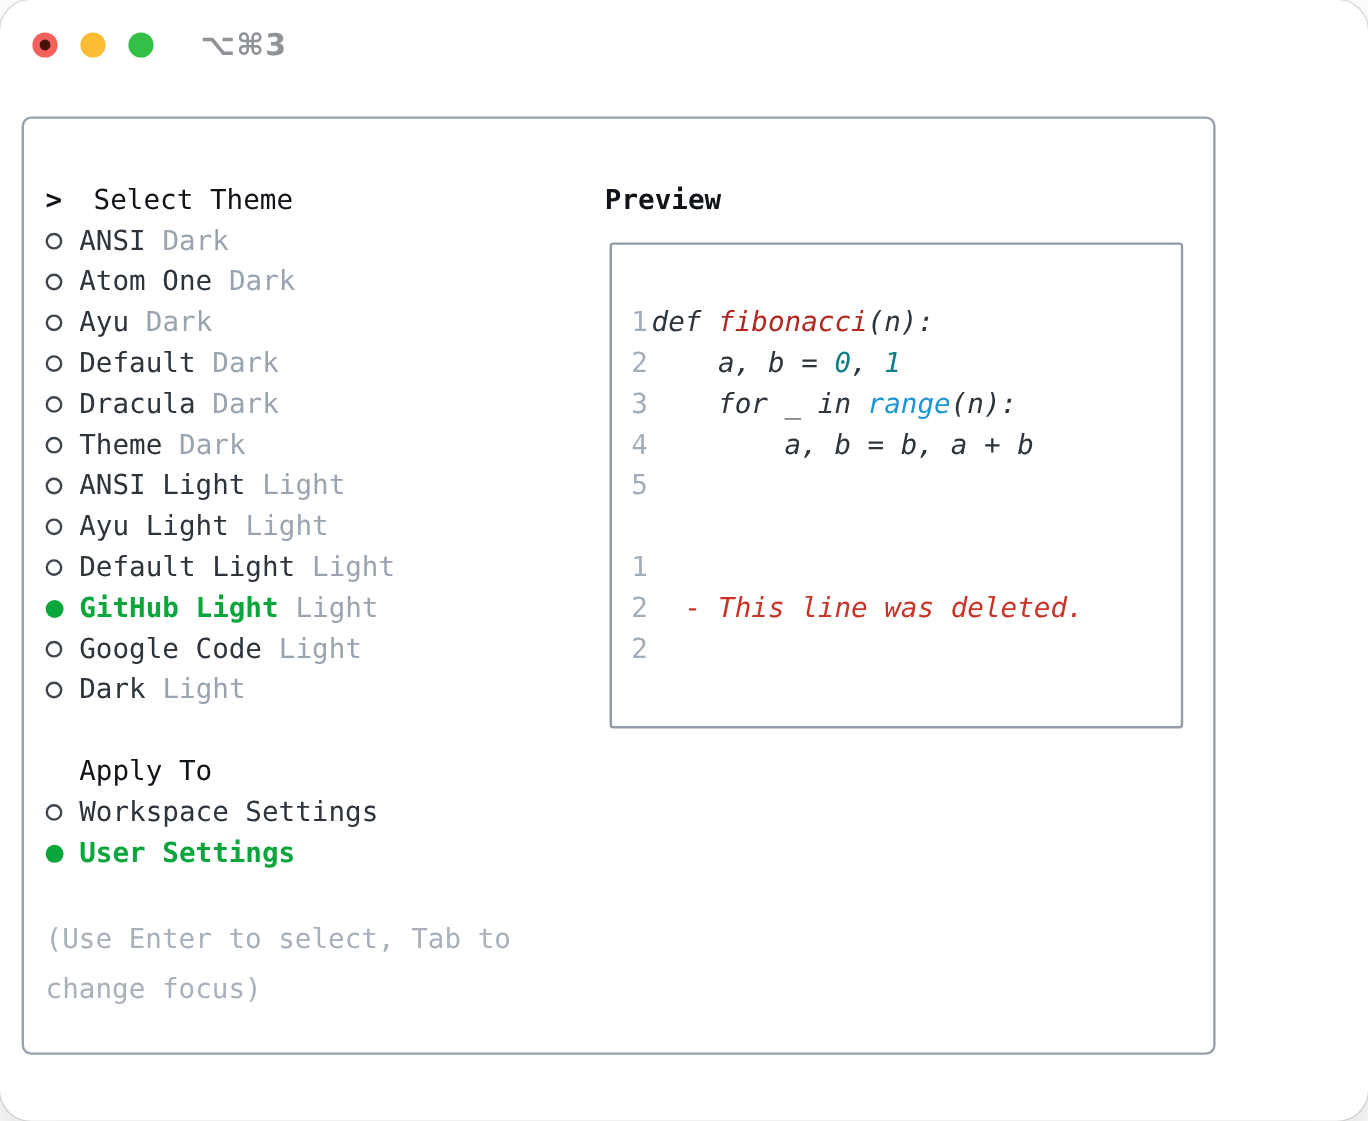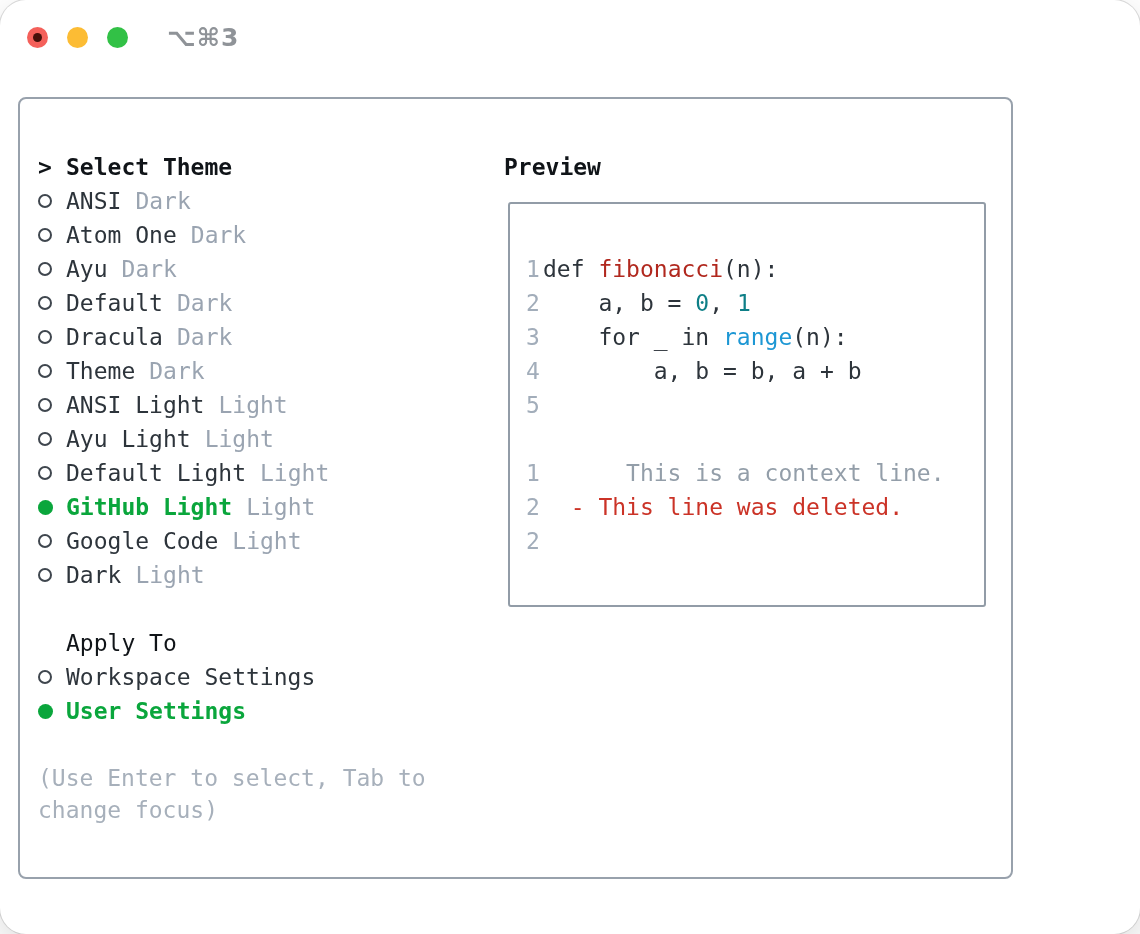--- a/index.html
+++ b/index.html
@@ -41,58 +41,58 @@
     border-radius: 8px;
     background: #ffffff;
   }
   .left-col {
     position: absolute; left: 18px; top: 51px;
     font-size: 23px; color: var(--text-primary);
   }
   .row { display: flex; align-items: center; height: 34px; white-space: pre; }
   .marker { width: 28px; flex: none; display: flex; align-items: center; }
   .prompt { font-weight: bold; color: var(--text-strong); }
-  .hdr  { font-weight: bold; color: var(--text-strong); }
+  .hdr  { font-weight: normal; color: var(--text-strong); margin-left: 12px; }
   .hdr2 { color: var(--text-strong); }
   .radio {
     width: 14px; height: 14px;
     border: 2px solid var(--radio-outline);
     border-radius: 50%;
   }
   .radio.on {
     border: none; width: 15px; height: 15px;
     background: var(--accent-green);
   }
   .t-name { color: var(--text-primary); text-align: right; }
   .t-name.sel { color: var(--accent-green); font-weight: bold; }
   .t-variant { color: var(--text-muted); margin-left: 14px; }
   .gap { height: 34px; }
   .hint {
-    width: 29ch; line-height: 32px;
+    width: 29ch; line-height: 42px;
     color: var(--hint); white-space: normal;
   }
   
   .right-col { position: absolute; left: 482px; top: 51px; font-size: 23px; }
   .preview-title {
     height: 34px; display: flex; align-items: center;
     font-weight: bold; color: var(--text-strong);
     padding-left: 2px;
     text-align: center;
   }
   .preview-box {
     margin-left: 6px; margin-top: 18px;
     width: 478px; height: 405px;
     border: 2px solid var(--box-border);
     border-radius: 3px;
     padding: 48px 0 0 16px;
     background: #ffffff;
   }
   .cline { display: flex; align-items: center; height: 34px; white-space: pre; }
   .lnum { width: 17px; flex: none; color: var(--line-number); }
-  .ccode { white-space: pre; }
+  .ccode { white-space: pre; font-style: italic; }
 </style>
 </head>
 <body>
 
 <div class="window">
 
   <div class="titlebar">
     <span class="tl red">
       <span class="tl-dot"></span>
     </span>
@@ -146,21 +146,21 @@
       <div class="preview-box">
         <div id="code-lines">
             <div class="cline"><span class="lnum">1</span><span class="ccode"><span style="color: var(--text-primary);">def </span><span style="color: var(--code-red);">fibonacci</span><span style="color: var(--text-primary);">(n):</span></span></div>
             <div class="cline"><span class="lnum">2</span><span class="ccode"><span style="color: var(--text-primary);">    a, b = </span><span style="color: var(--code-teal);">0</span><span style="color: var(--text-primary);">, </span><span style="color: var(--code-teal);">1</span></span></div>
             <div class="cline"><span class="lnum">3</span><span class="ccode"><span style="color: var(--text-primary); text-align: center;">    for _ in </span><span style="color: var(--code-blue);">range</span><span style="color: var(--text-primary);">(n):</span></span></div>
             <div class="cline"><span class="lnum">4</span><span class="ccode"><span style="color: var(--text-primary);">        a, b = b, a + b</span></span></div>
             <div class="cline"><span class="lnum">5</span></div>
           </div>
         <div class="cline"></div>
         <div id="diff-lines">
-            <div class="cline"><span class="lnum">1</span><span class="ccode" style="color: var(--context-gray);">      This is a context line.</span></div>
+            <div class="cline"><span class="lnum">1</span></div>
             <div class="cline"><span class="lnum">2</span><span class="ccode" style="color: var(--diff-red);">  - This line was deleted.</span></div>
             <div class="cline"><span class="lnum">2</span></div>
           </div>
       </div>
     </div>
 
   </div>
 </div>
 
 </body></html>

